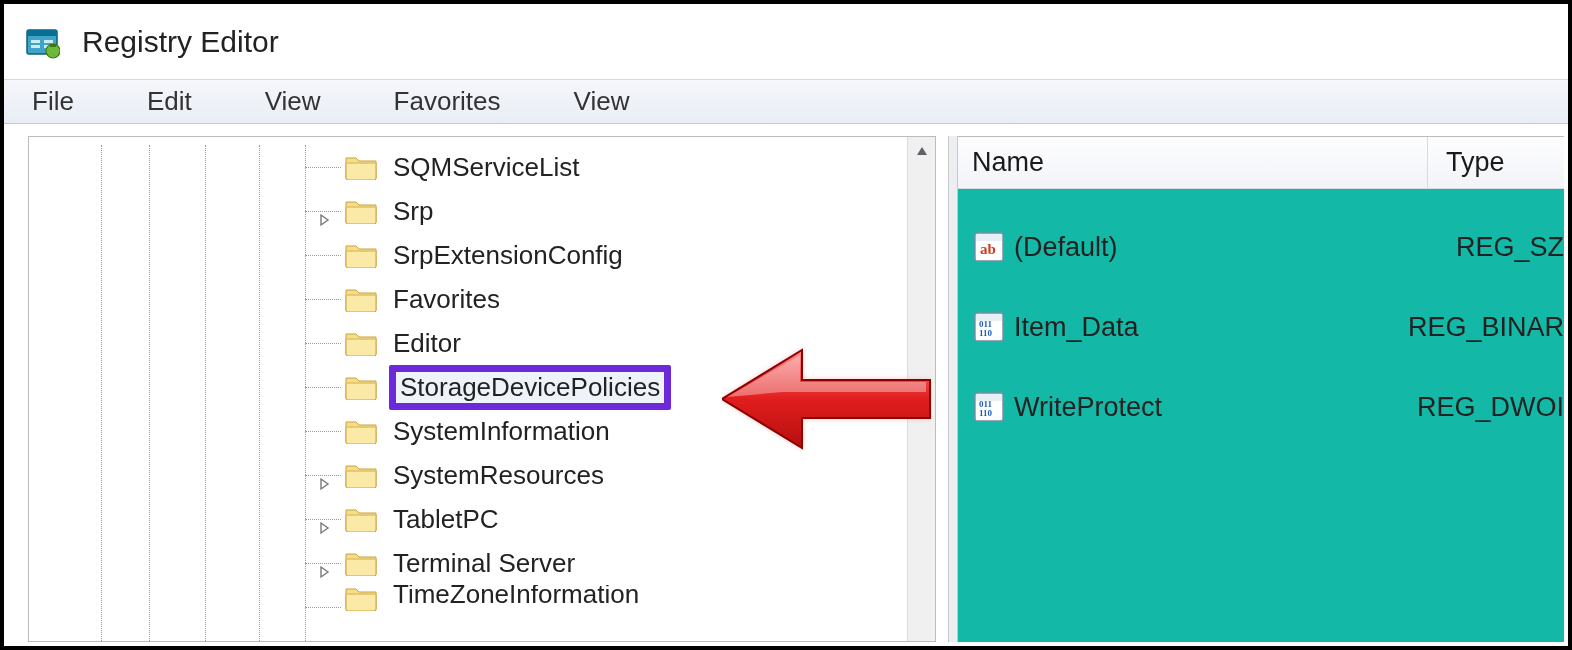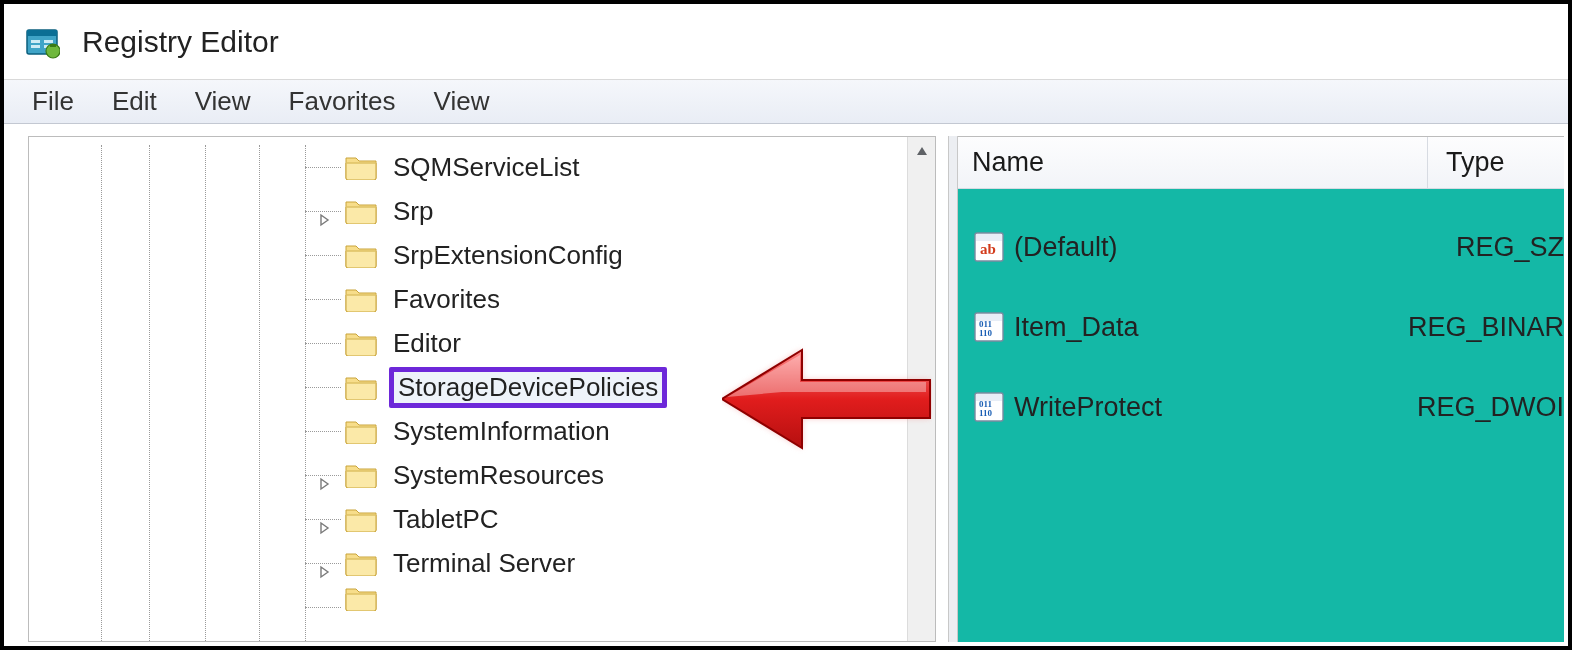--- a/index.html
+++ b/index.html
@@ -32,20 +32,21 @@
   }
   .menubar {
     height: 44px;
     background: linear-gradient(#f5f7fb, #e9edf5);
     border-bottom: 1px solid #c3c8d2;
     display: flex;
     align-items: center;
     padding-left: 28px;
     font-size: 26px;
     color: #333;
+    gap: 35px;
   }
   .menubar .mitem {
     margin-right: 38px;
     cursor: default;
   }
   .content {
     display: flex;
     position: absolute;
     top: 124px;
     bottom: 4px;
@@ -83,21 +84,21 @@
     height: 14px;
     color: #7a7a7a;
   }
   .tree-row .folder {
     width: 32px;
     height: 26px;
     margin-right: 12px;
   }
   .tree-row.selected .label {
     background: #eef3fa;
-    border: 5px solid #6d28d9;
+    border: 7px solid #6d28d9;
     border-radius: 2px;
     padding: 0 4px;
     text-align: center;
   }
   .tree-row .label { padding: 0 4px; }
   .tree-row.cut { overflow: hidden; height: 26px; align-items: flex-start; }
   .tree-row.cut .label { position: relative; top: -6px; }
   .tree-row.cut .folder { position: relative; top: -0px; }
 
   
@@ -291,20 +292,21 @@
             </svg></span>
           <span class="folder"><svg width="32" height="26">
               <use href="#folder-sym"></use>
             </svg></span>
           <span class="label">Terminal Server</span>
         </div>
         <div class="tree-row cut">
           <span class="folder"><svg width="32" height="26">
               <use href="#folder-sym"></use>
             </svg></span>
+          <span class="label">TimeZoneInformation</span>
         </div>
       </div>
     <div class="scroll">
       <div class="arr">
         <svg width="12" height="10" viewBox="0 0 12 10">
             <path d="M6 1 L11 9 L1 9 Z" fill="#5f6266"></path>
           </svg>
       </div>
       <div class="thumb"></div>
     </div>

